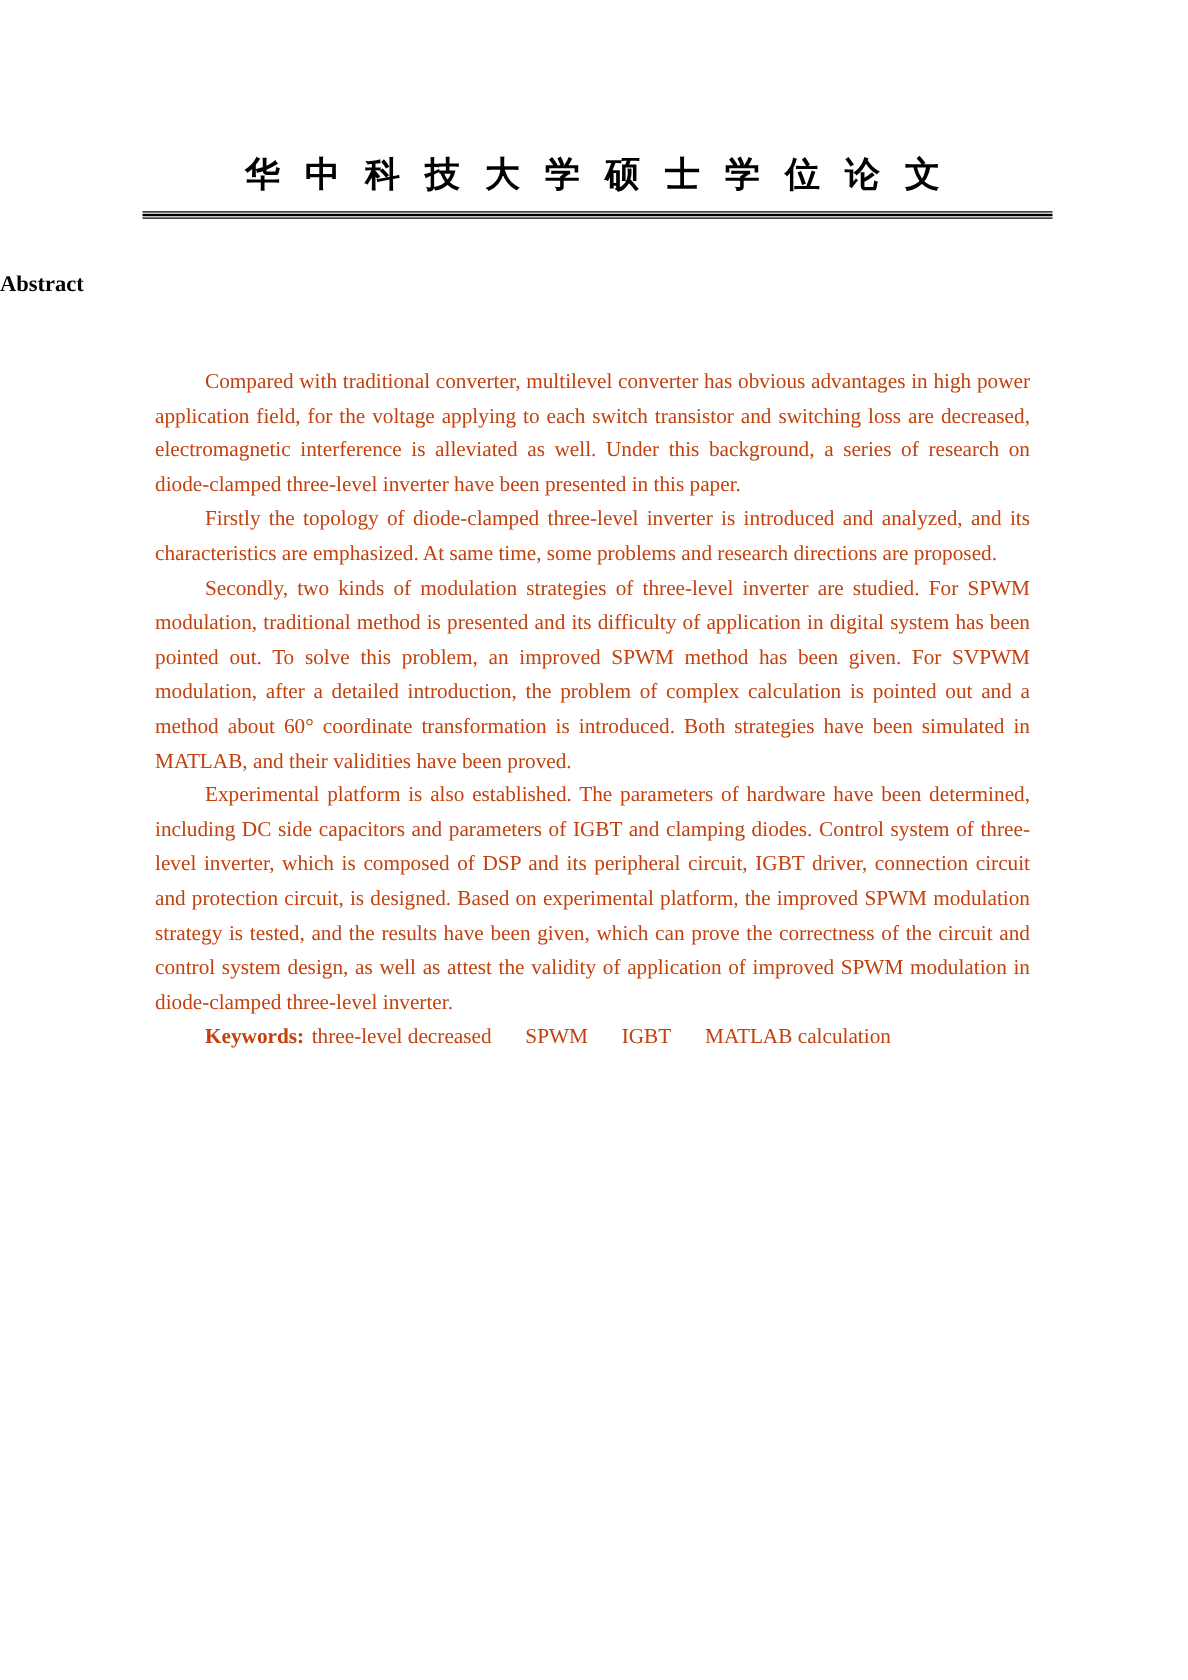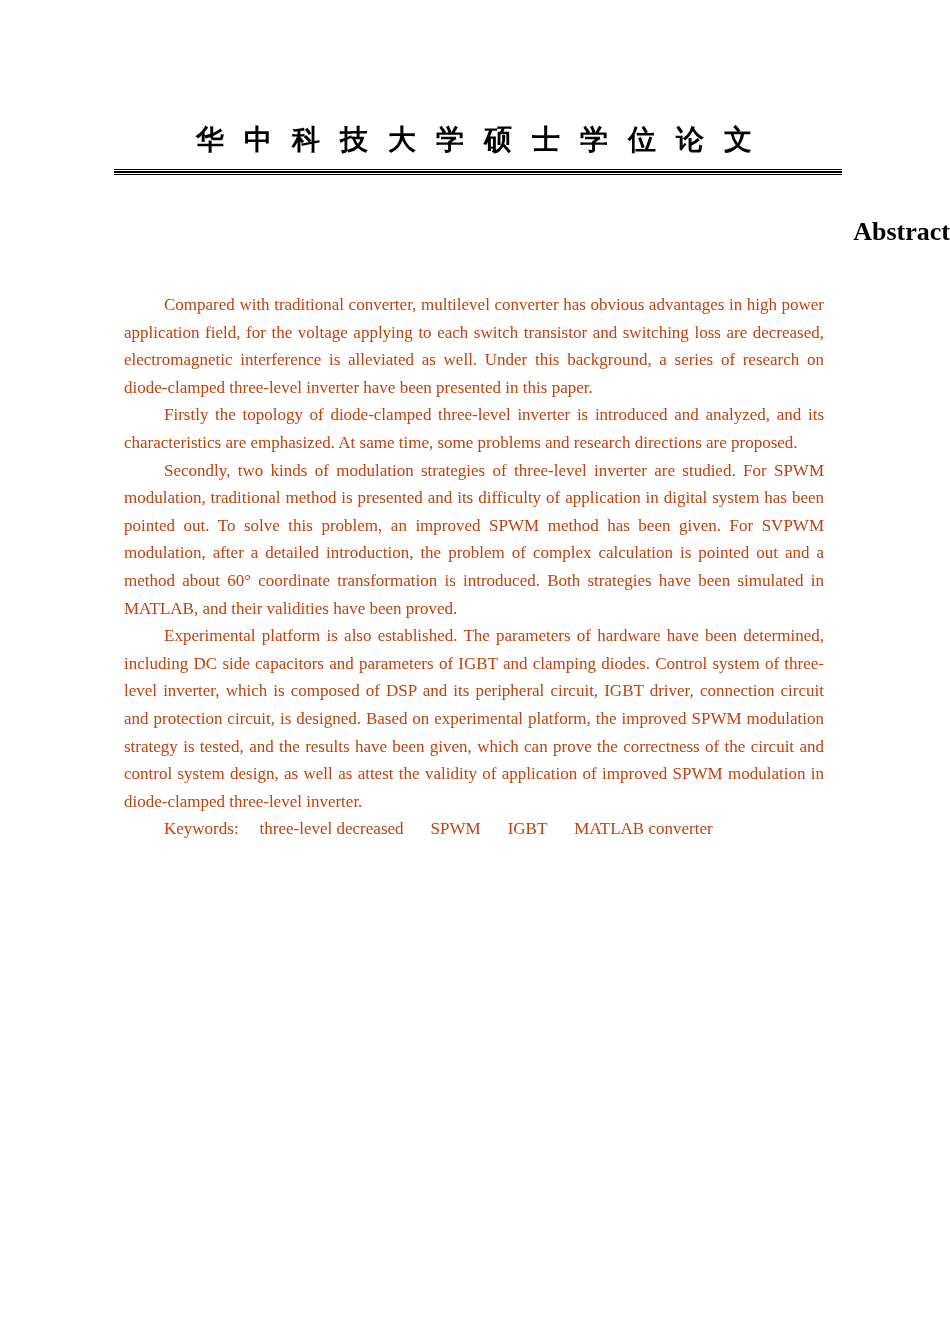--- a/index.html
+++ b/index.html
@@ -38,22 +38,22 @@
   .header-rule .thin  { height: 1px; background: #000000; }
   .header-rule .thick { height: 2px; background: #000000; margin-top: 1px; }
   .header-rule .thin2 { height: 1px; background: #000000; margin-top: 1px; }
 
   
   .abstract-title {
     position: absolute;
     top: 217px;
     left: 0;
     width: 100%;
-    text-align: right;
-    font-size: 26px;
+    text-align: left;
+    font-size: 18px;
     font-weight: bold;
     color: #000000;
   }
 
   
   .body {
     position: absolute;
     top: 291px;
     left: 124px;
     width: 700px;
@@ -64,21 +64,21 @@
     color: #c2410c;
   }
   .body p {
     text-indent: 40px;
     margin: 0;
   }
   .keywords {
     margin-top: 30px;
     text-align: left;
   }
-  .kw-label { font-weight: normal; margin-right: 21px; }
+  .kw-label { font-weight: bold; margin-right: 6px; }
   .kw-item { margin-right: 0; }
   .kw-item + .kw-item { margin-left: 27px; }
 
   
   .footer-rule {
     position: absolute;
     top: 1220px;
     left: 118px;
     width: 726px;
     height: 2px;
@@ -110,21 +110,21 @@
 
   <h1 class="abstract-title">Abstract</h1>
 
   <div class="body">
     <p>Compared with traditional converter, multilevel converter has obvious advantages in high power application field, for the voltage applying to each switch transistor and switching loss are decreased, electromagnetic interference is alleviated as well. Under this background, a series of research on diode-clamped three-level inverter have been presented in this paper.</p>
     <p>Firstly the topology of diode-clamped three-level inverter is introduced and analyzed, and its characteristics are emphasized. At same time, some problems and research directions are proposed.</p>
     <p>Secondly, two kinds of modulation strategies of three-level inverter are studied. For SPWM modulation, traditional method is presented and its difficulty of application in digital system has been pointed out. To solve this problem, an improved SPWM method has been given. For SVPWM modulation, after a detailed introduction, the problem of complex calculation is pointed out and a method about 60°  coordinate transformation is introduced. Both strategies have been simulated in MATLAB, and their validities have been proved.</p>
     <p>Experimental platform is also established. The parameters of hardware have been determined, including DC side capacitors and parameters of IGBT and clamping diodes. Control system of three-level inverter, which is composed of DSP and its peripheral circuit, IGBT driver, connection circuit and protection circuit, is designed. Based on experimental platform, the improved SPWM modulation strategy is tested, and the results have been given, which can prove the correctness of the circuit and control system design, as well as attest the validity of application of improved SPWM modulation in diode-clamped three-level inverter.</p>
 
     <p class="keywords">
-      <span class="kw-label">Keywords:</span><span class="kw-item">three-level decreased</span><span class="kw-item">SPWM</span><span class="kw-item">IGBT</span><span class="kw-item">MATLAB converter</span>
+      <span class="kw-label">Keywords:</span><span class="kw-item">three-level decreased</span><span class="kw-item">SPWM</span><span class="kw-item">IGBT</span><span class="kw-item">MATLAB calculation</span>
     </p>
   </div>
 
   <div class="footer-rule"></div>
 
   <div class="page-number">II</div>
 
 </div>
 
 </body></html>

